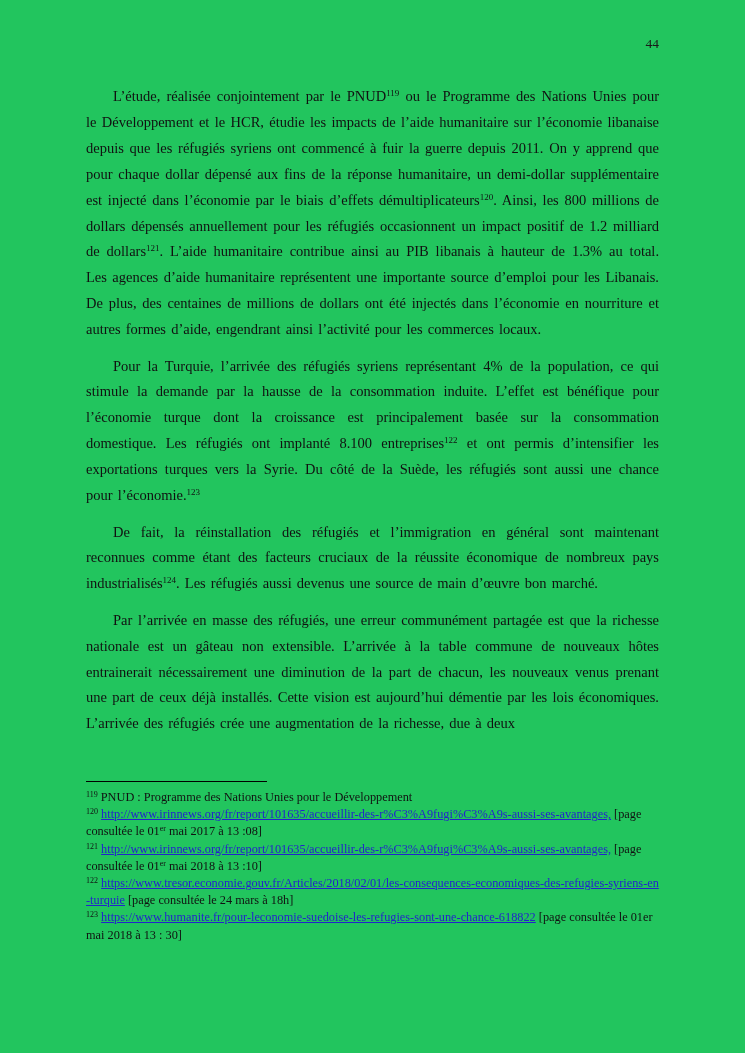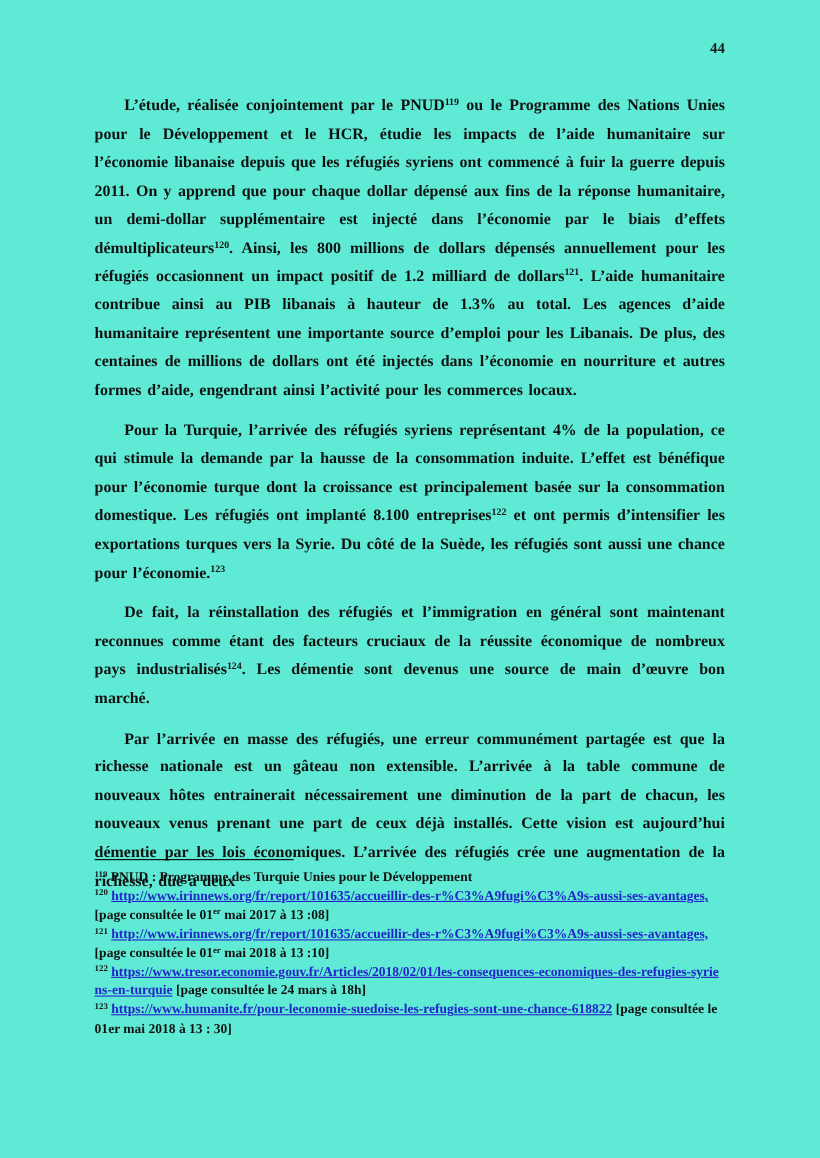--- a/index.html
+++ b/index.html
@@ -6,23 +6,22 @@
   body {
     width: 745px; height: 1053px;
     background: #ffffff;
     font-family: "Liberation Serif", "DejaVu Serif", serif;
     color: #111111;
     -webkit-font-smoothing: antialiased;
   }
   .page {
     position: relative;
     width: 745px; height: 1053px;
-    background: #5eead4;
+    background: #22c55e;
     overflow: hidden;
-    font-weight: bold;
   }
   .page-number {
     position: absolute;
     top: 36px; right: 86px;
     font-size: 13.5px;
     color: #1a1a1a;
   }
   .content {
     position: absolute;
     left: 86px; top: 84px;
@@ -75,30 +74,30 @@
 <div class="page">
 
   <div class="page-number">44</div>
 
   <div class="content">
 
       <p class="body-par"><span>L’étude, réalisée conjointement par le PNUD</span><sup>119</sup><span> ou le Programme des Nations Unies pour le Développement et le HCR, étudie les impacts de l’aide humanitaire sur l’économie libanaise depuis que les réfugiés syriens ont commencé à fuir la guerre depuis 2011. On y apprend que pour chaque dollar dépensé aux fins de la réponse humanitaire, un demi-dollar supplémentaire est injecté dans l’économie par le biais d’effets démultiplicateurs</span><sup>120</sup><span>. Ainsi, les 800 millions de dollars dépensés annuellement pour les réfugiés occasionnent un impact positif de 1.2 milliard de dollars</span><sup>121</sup><span>. L’aide humanitaire contribue ainsi au PIB libanais à hauteur de 1.3% au total. Les agences d’aide humanitaire représentent une importante source d’emploi pour les Libanais. De plus, des centaines de millions de dollars ont été injectés dans l’économie en nourriture et autres formes d’aide, engendrant ainsi l’activité pour les commerces locaux.</span></p>
 
       <p class="body-par"><span>Pour la Turquie, l’arrivée des réfugiés syriens représentant 4% de la population, ce qui stimule la demande par la hausse de la consommation induite. L’effet est bénéfique pour l’économie turque dont la croissance est principalement basée sur la consommation domestique. Les réfugiés ont implanté 8.100 entreprises</span><sup>122</sup><span> et ont permis d’intensifier les exportations turques vers la Syrie. Du côté de la Suède, les réfugiés sont aussi une chance pour l’économie.</span><sup>123</sup></p>
 
-      <p class="body-par"><span>De fait, la réinstallation des réfugiés et l’immigration en général sont maintenant reconnues comme étant des facteurs cruciaux de la réussite économique de nombreux pays industrialisés</span><sup>124</sup><span>. Les démentie sont devenus une source de main d’œuvre bon marché.</span></p>
+      <p class="body-par"><span>De fait, la réinstallation des réfugiés et l’immigration en général sont maintenant reconnues comme étant des facteurs cruciaux de la réussite économique de nombreux pays industrialisés</span><sup>124</sup><span>. Les réfugiés aussi devenus une source de main d’œuvre bon marché.</span></p>
 
       <p class="body-par"><span>Par l’arrivée en masse des réfugiés, une erreur communément partagée est que la richesse nationale est un gâteau non extensible. L’arrivée  à la table commune de nouveaux hôtes entrainerait nécessairement une diminution de la part de chacun, les nouveaux venus prenant une part de ceux déjà installés. Cette vision est aujourd’hui démentie par les lois économiques. L’arrivée des réfugiés crée une augmentation de la richesse, due à deux</span></p>
     </div>
 
   <div class="footnote-area">
     <hr class="fn-separator">
     <div>
 
-        <p class="fn-par"><sup>119</sup><span><span> PNUD : Programme des Turquie Unies pour le Développement</span></span></p>
+        <p class="fn-par"><sup>119</sup><span><span> PNUD : Programme des Nations Unies pour le Développement</span></span></p>
 
         <p class="fn-par"><sup>120</sup><span><span> </span><a class="link" style="color: rgb(35, 35, 204);">http://www.irinnews.org/fr/report/101635/accueillir-des-r%C3%A9fugi%C3%A9s-aussi-ses-avantages,</a><span> [page consultée le 01</span><sup>er</sup><span> mai 2017 à 13 :08]</span></span></p>
 
         <p class="fn-par"><sup>121</sup><span><span> </span><a class="link" style="color: rgb(35, 35, 204);">http://www.irinnews.org/fr/report/101635/accueillir-des-r%C3%A9fugi%C3%A9s-aussi-ses-avantages,</a><span> [page consultée le 01</span><sup>er</sup><span> mai 2018 à 13 :10]</span></span></p>
 
         <p class="fn-par"><sup>122</sup><span><span> </span><a class="link" style="color: rgb(35, 35, 204);">https://www.tresor.economie.gouv.fr/Articles/2018/02/01/les-consequences-economiques-des-refugies-syriens-en-turquie</a><span> [page consultée le 24 mars à 18h]</span></span></p>
 
         <p class="fn-par"><sup>123</sup><span><span> </span><a class="link" style="color: rgb(35, 35, 204);">https://www.humanite.fr/pour-leconomie-suedoise-les-refugies-sont-une-chance-618822</a><span> [page consultée le 01er mai 2018 à 13 : 30]</span></span></p>
 
       </div>

